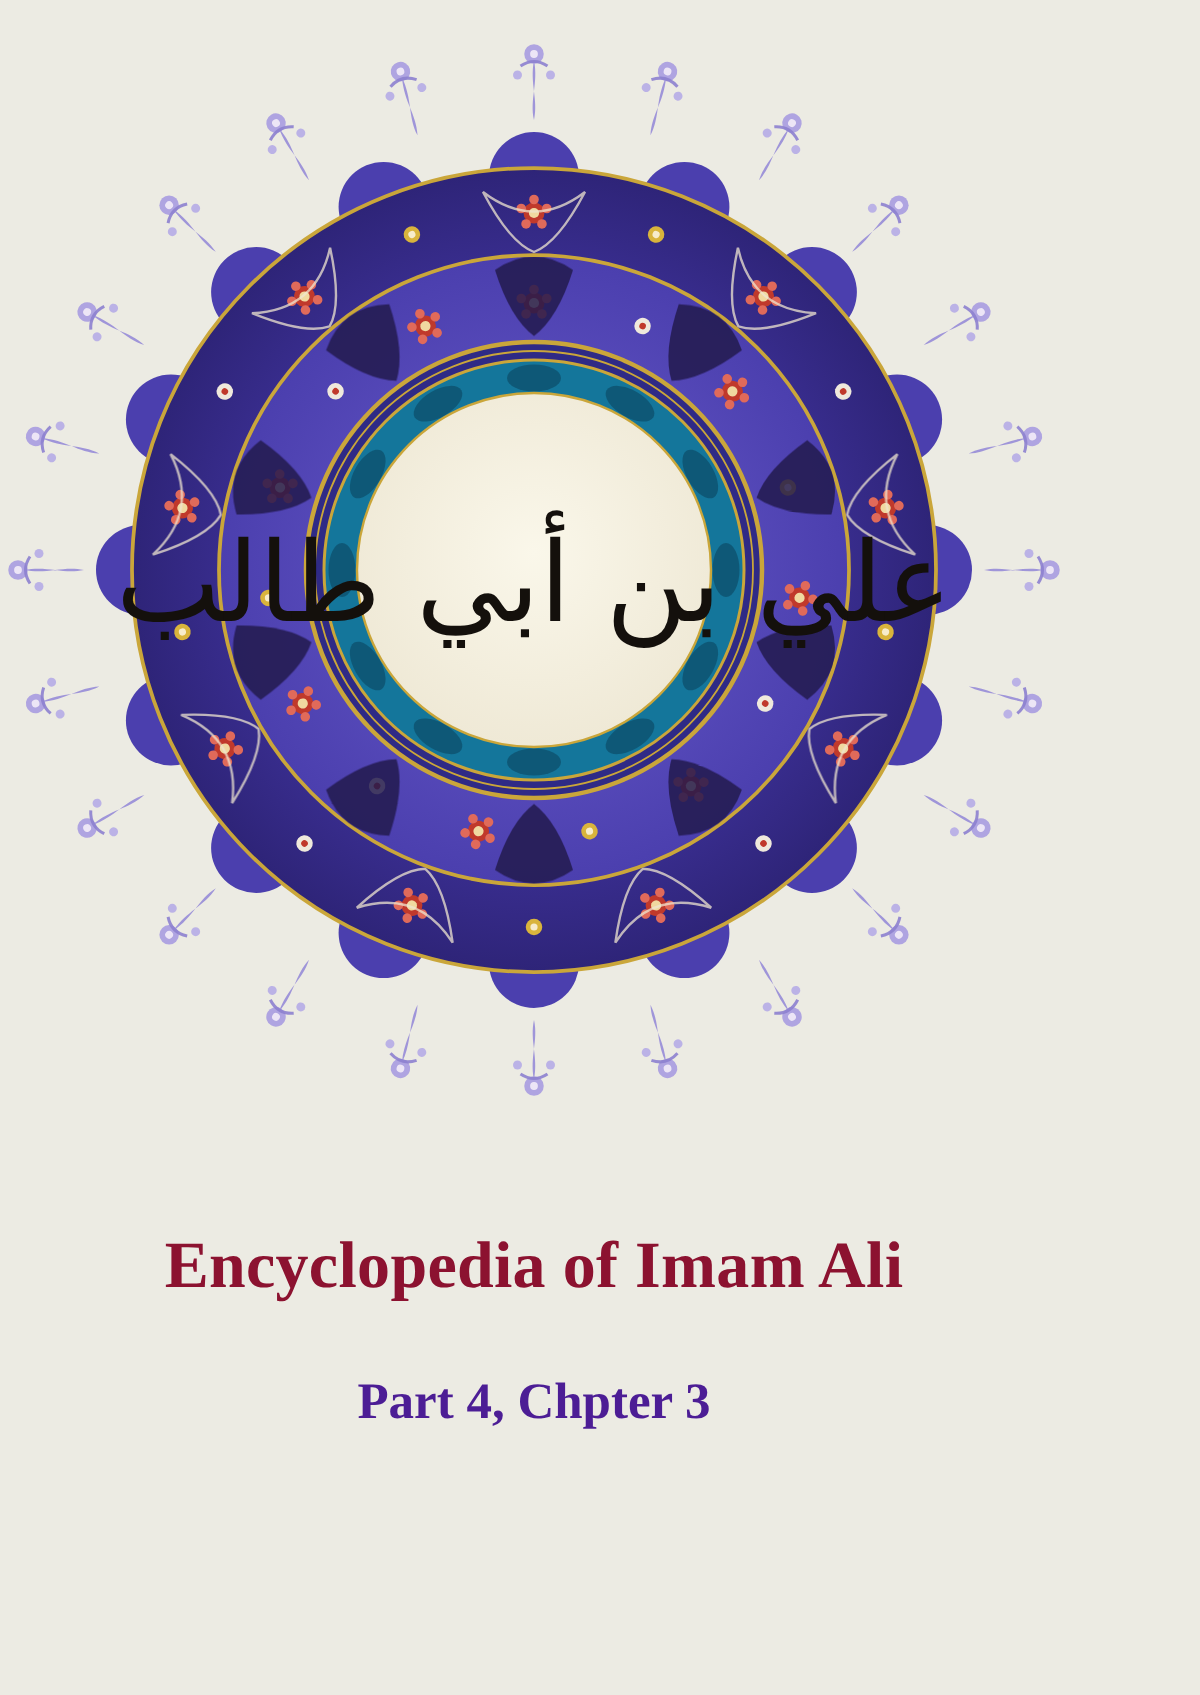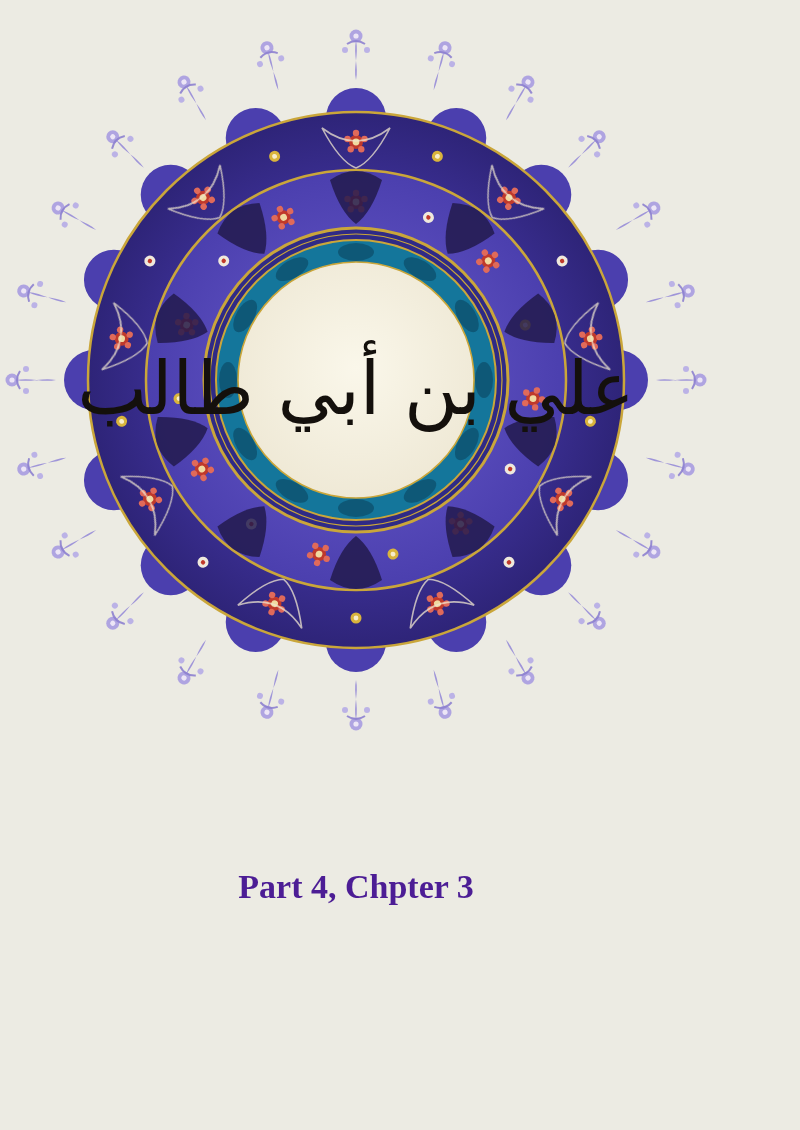--- a/index.html
+++ b/index.html
@@ -468,16 +468,17 @@
         <circle r="118" fill="url(#gCore)" stroke="#caa63a" stroke-width="1.6"></circle>
 
         <g>
           <text x="0" y="34" text-anchor="middle" font-family="DejaVu Sans, sans-serif" font-size="74" fill="#14100c" id="calligraphy-text">علي بن أبي طالب</text>
         </g>
       </g>
     </svg>
   </div>
 
   <div class="title-block">
+    <h1 class="main-title">Encyclopedia of Imam Ali</h1>
     <h2 class="sub-title">Part 4, Chpter 3</h2>
   </div>
 
 </div>
 
 </body></html>

